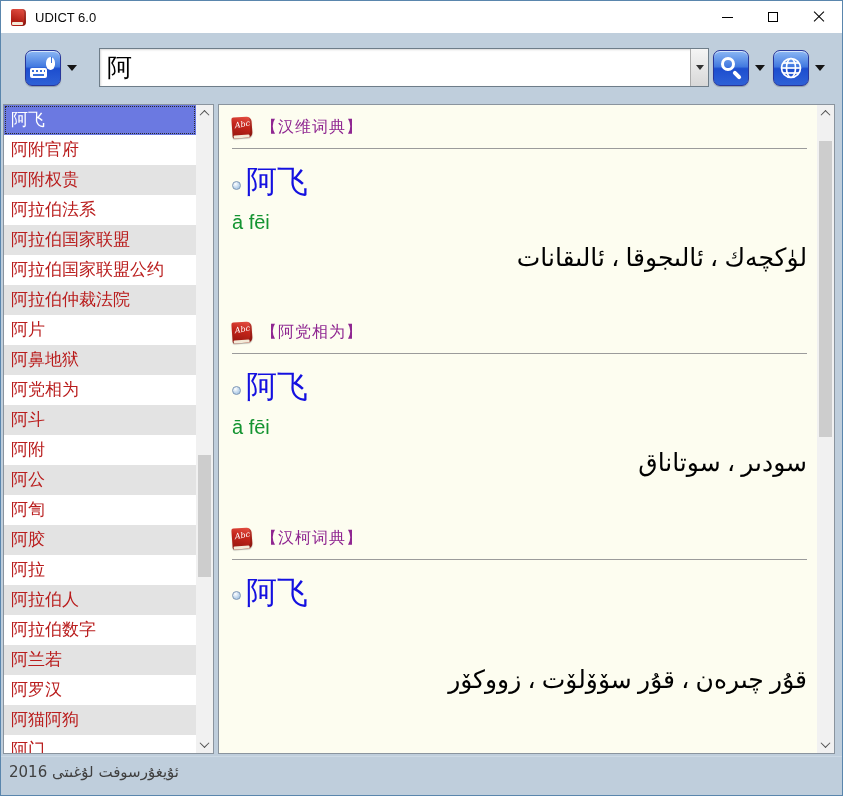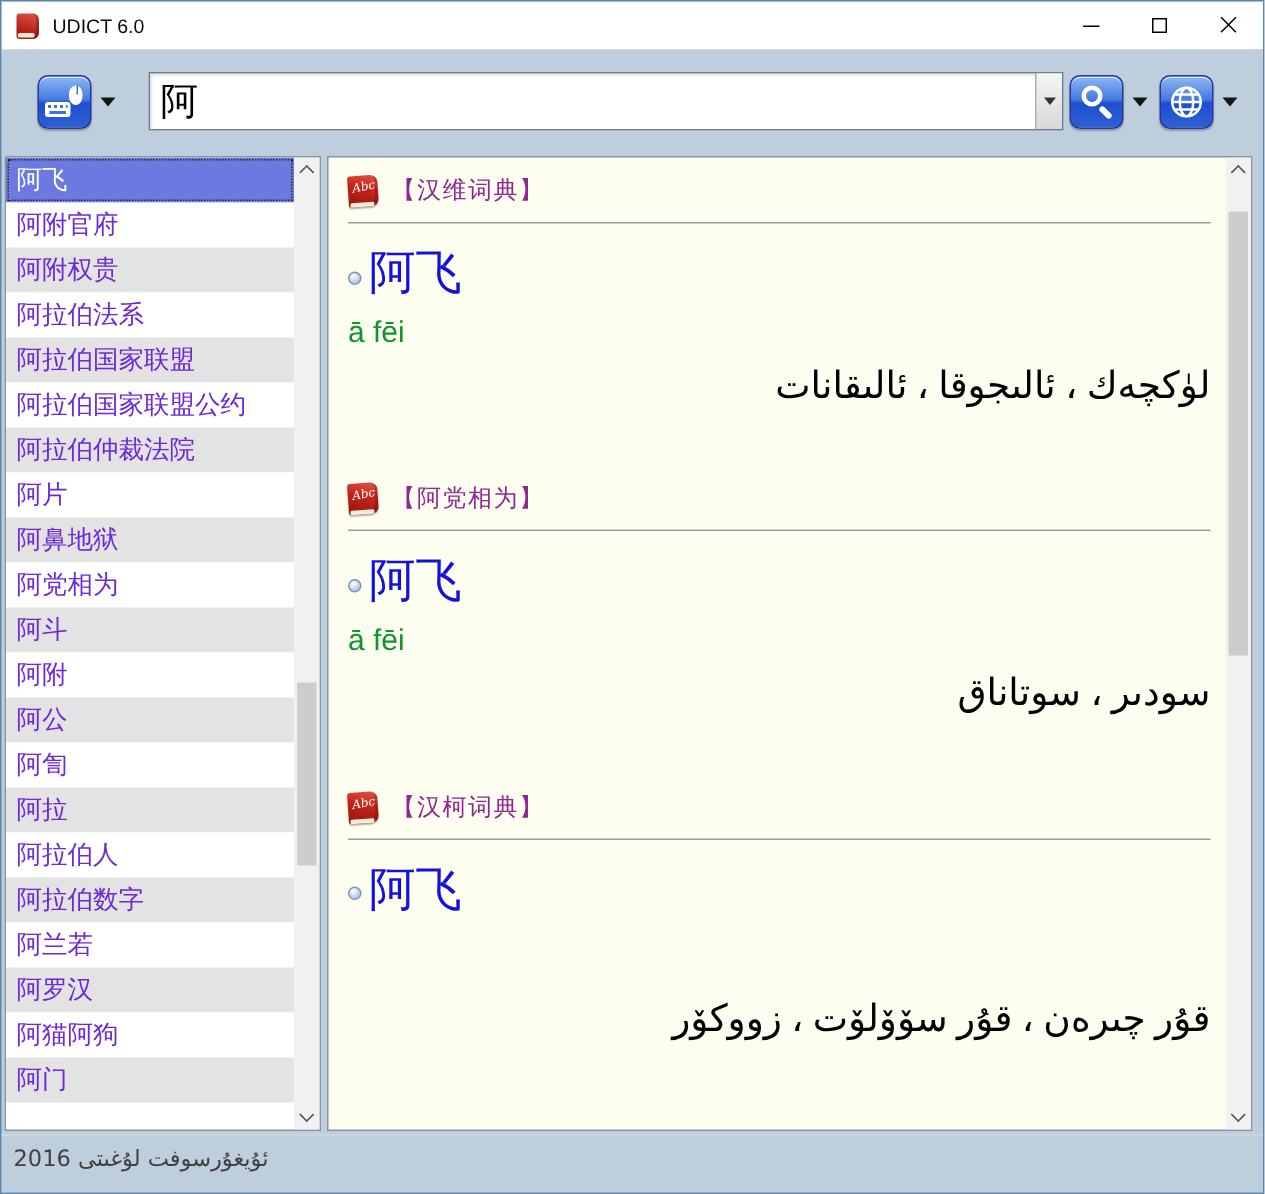--- a/index.html
+++ b/index.html
@@ -57,21 +57,21 @@
   .combo-btn .drop { margin:0; border-left-width:4px; border-right-width:4px; border-top-width:5px; border-top-color:#333; }
 
   .globe-svg { position:absolute; left:4px; top:4px; }
 
   
   .body { position:absolute; top:101px; left:0; right:0; bottom:39px; }
 
   .sidebar { position:absolute; left:2px; top:2px; bottom:2px; width:211px; background:#fff;
              border:1px solid #8a949e; overflow:hidden; }
   .list { position:absolute; top:0; left:0; right:17px; bottom:0; overflow:hidden; }
-  .item { height:30px; line-height:30px; font-size:17px; color:#6d28d9; padding-left:7px;
+  .item { height:30px; line-height:30px; font-size:17px; color:#b91c1c; padding-left:7px;
           white-space:nowrap; overflow:hidden; cursor:default; }
   .item:nth-child(odd)  { background:#E3E3E3; }
   .item:nth-child(even) { background:#FFFFFF; }
   .item.selected { background:#6B79E1; color:#fff; outline:1px dotted #2b2b2b; outline-offset:-2px; }
 
   
   .sb { position:absolute; top:0; right:0; bottom:0; width:17px; background:#F1F1F1; }
   .sb-btn { position:absolute; left:0; width:17px; height:17px; display:flex; align-items:center; justify-content:center; }
   .sb-btn.up { top:0; } .sb-btn.down { bottom:0; }
   .chev { width:7px; height:7px; border-left:1.6px solid #505050; border-top:1.6px solid #505050; }
@@ -183,20 +183,21 @@
         <div class="item">阿拉伯国家联盟</div>
         <div class="item">阿拉伯国家联盟公约</div>
         <div class="item">阿拉伯仲裁法院</div>
         <div class="item">阿片</div>
         <div class="item">阿鼻地狱</div>
         <div class="item">阿党相为</div>
         <div class="item">阿斗</div>
         <div class="item">阿附</div>
         <div class="item">阿公</div>
         <div class="item">阿訇</div>
+        <div class="item">阿胶</div>
         <div class="item">阿拉</div>
         <div class="item">阿拉伯人</div>
         <div class="item">阿拉伯数字</div>
         <div class="item">阿兰若</div>
         <div class="item">阿罗汉</div>
         <div class="item">阿猫阿狗</div>
         <div class="item">阿门</div>
       </div>
       <div class="sb">
         <div class="sb-btn up">

